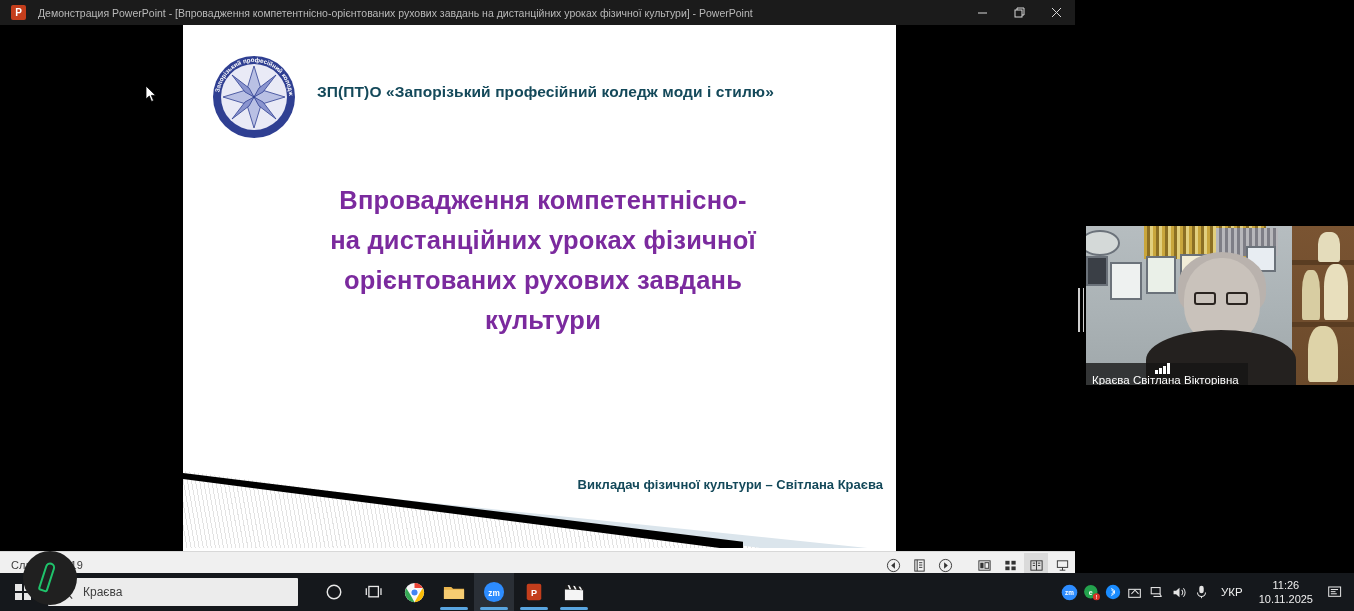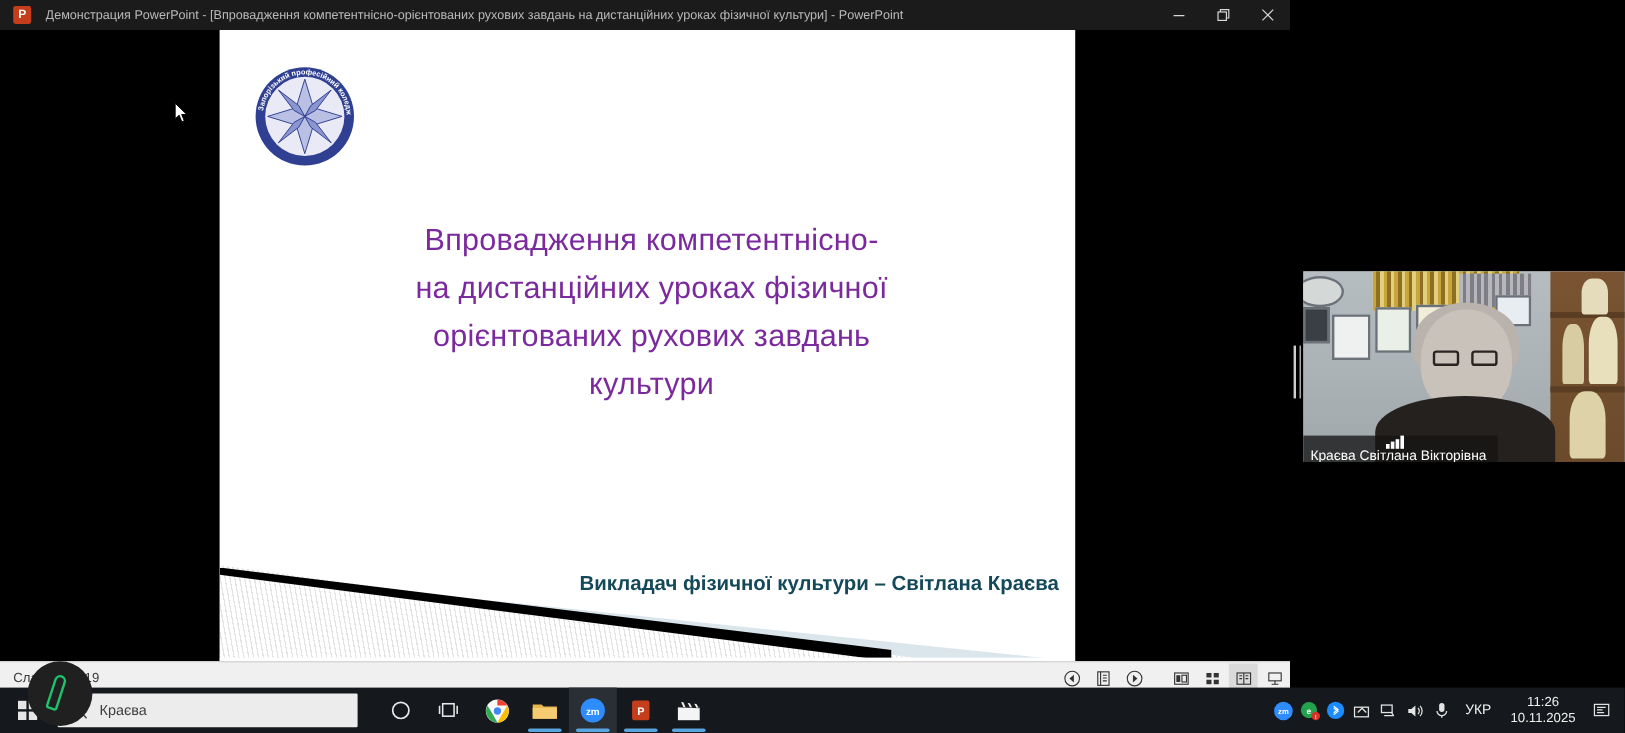--- a/index.html
+++ b/index.html
@@ -51,26 +51,26 @@
   }
   .slide-logo {
     position: absolute; left: 25px; top: 28px; width: 92px; height: 88px;
   }
   .slide-header {
     position: absolute; left: 134px; top: 58px; right: 10px;
     font-size: 15.5px; font-weight: bold; color: #14495a; letter-spacing: .1px;
   }
   .slide-title {
     position: absolute; left: 50px; top: 155px; width: 620px;
-    text-align: center; font-size: 25.5px; font-weight: normal; color: #7b2a9e;
+    text-align: center; font-size: 25.5px; font-weight: bold; color: #7b2a9e;
     line-height: 40px; letter-spacing: .2px;
   }
   .slide-author {
     position: absolute; left: 300px; top: 452px; width: 400px;
-    font-size: 17px; font-weight: bold; color: #14495a;
+    text-align: right; font-size: 13px; font-weight: bold; color: #14495a;
   }
   
   .deco { position: absolute; left: 0; bottom: 0; width: 713px; height: 80px; }
   .deco .stripes {
     position: absolute; left: 0; bottom: 0; width: 600px; height: 80px;
     background: repeating-linear-gradient(80deg, #e3e3e3 0px, #e3e3e3 1px, #ffffff 1px, #ffffff 4px);
     clip-path: polygon(0 0, 0 100%, 600px 100%);
   }
   .deco .lightblue {
     position: absolute; left: 0; bottom: 0; width: 713px; height: 74px;
@@ -260,20 +260,21 @@
               <polygon points="24,66 37,49 46,44 41,53"></polygon>
               <polygon points="24,22 41,35 46,44 37,39"></polygon>
             </g>
             <path id="arcpath" d="M 46 9 m -35 35 a 35 35 0 1 1 70 0" fill="none"></path>
             <text font-size="6.2" fill="#ffffff" font-family="Liberation Sans, sans-serif" font-weight="bold">
               <textPath href="#arcpath" startOffset="4%">Запорізький професійний коледж моди і стилю</textPath>
             </text>
           </svg>
         </div>
 
+        <div class="slide-header">ЗП(ПТ)О «Запорізький професійний коледж моди і стилю»</div>
 
         <div class="slide-title">
           <div>Впровадження компетентнісно-</div>
           <div>на дистанційних уроках фізичної</div>
           <div>орієнтованих рухових завдань</div>
           <div>культури</div>
         </div>
 
         <div class="slide-author">Викладач фізичної культури – Світлана Краєва</div>
 

